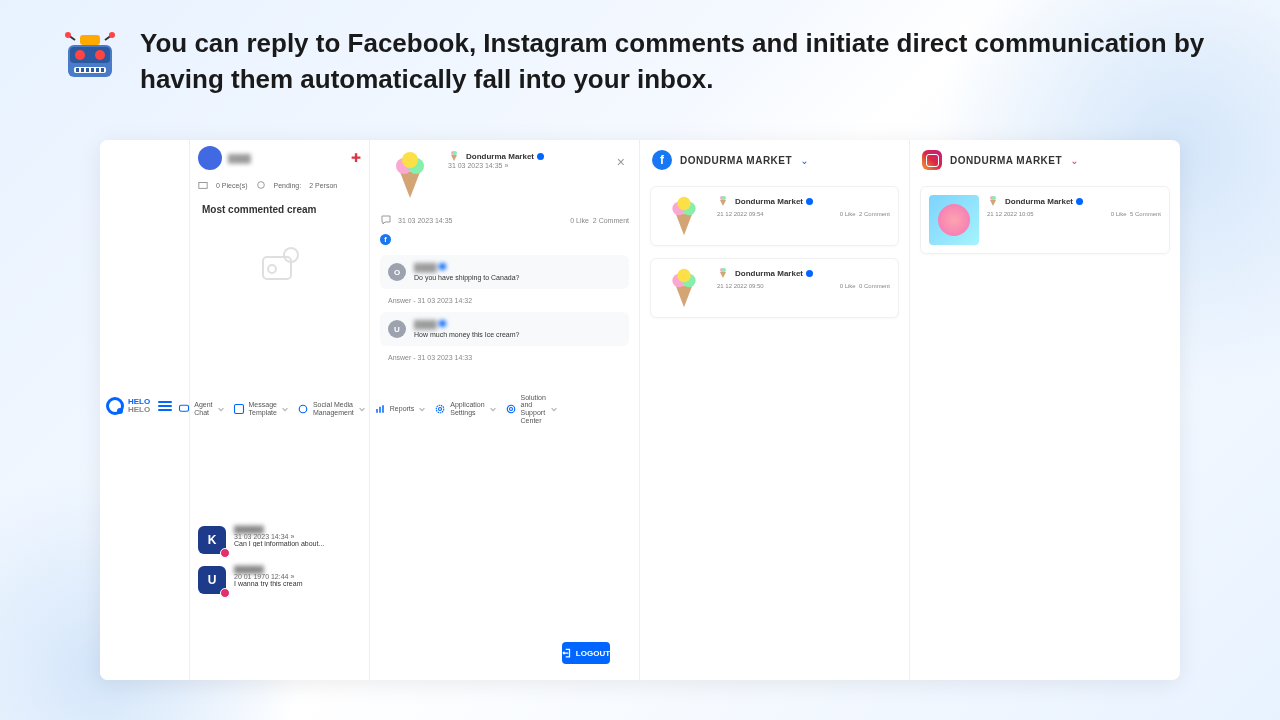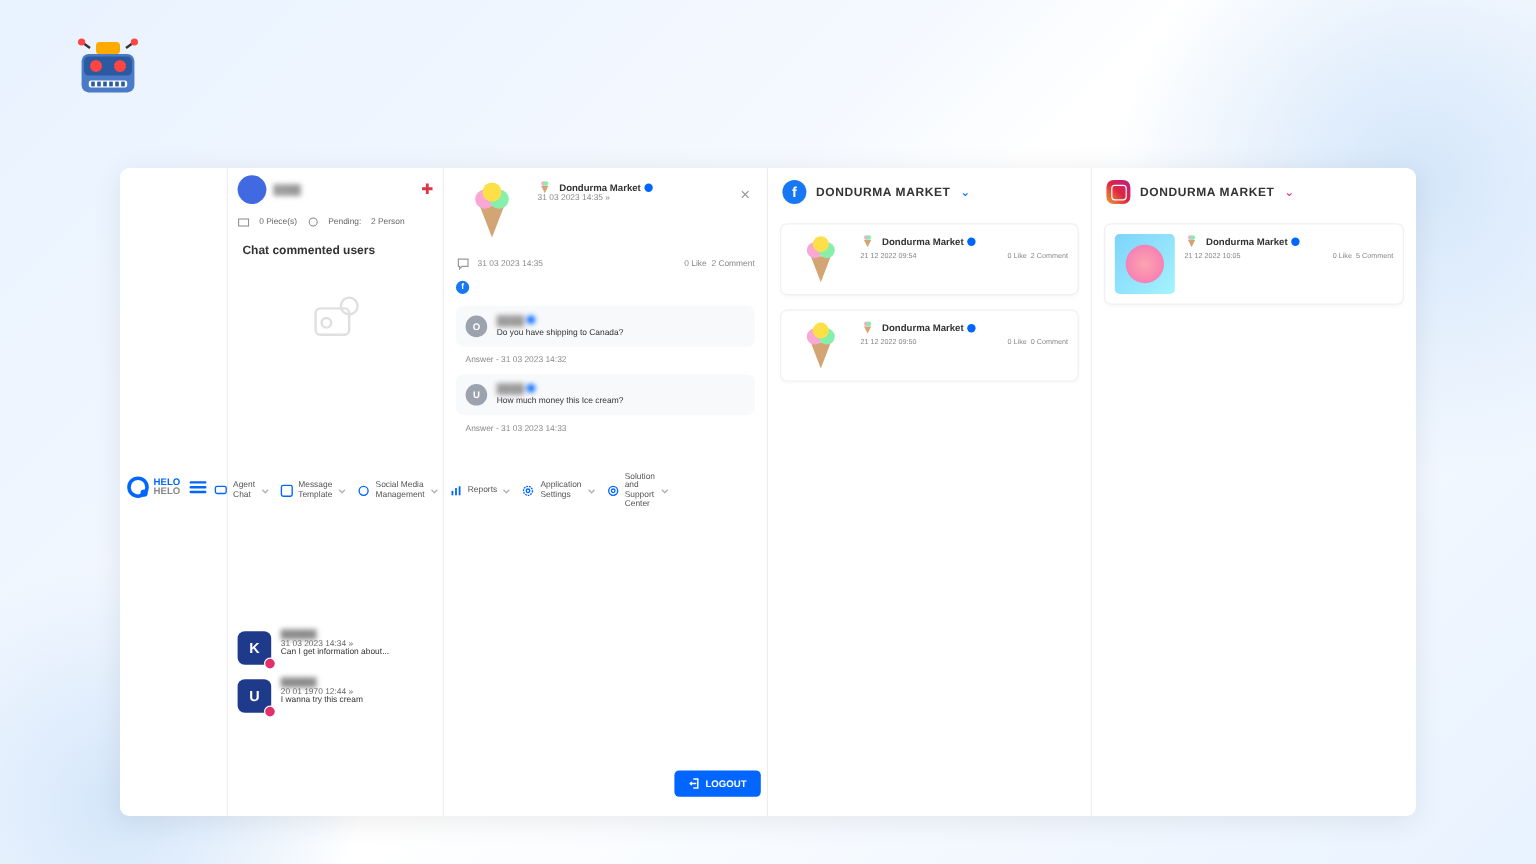--- a/index.html
+++ b/index.html
@@ -17,21 +17,21 @@
 .logo-circle::after{content:'';position:absolute;right:-2px;bottom:-2px;width:6px;height:6px;background:#0066ff;border-radius:50%}
 .logo-text{font-size:8px;font-weight:700;line-height:1}
 .logo-text .t1{color:#0066ff}
 .logo-text .t2{color:#888}
 .menu-item{display:flex;align-items:center;gap:4px;padding:6px 4px;font-size:7px;color:#555;cursor:pointer;border-radius:4px;margin-bottom:2px}
 .menu-icon{width:12px;height:12px;flex-shrink:0;display:flex;align-items:center;justify-content:center}
 .menu-label{flex:1;line-height:1.1}
 .chevron{width:8px;height:8px;opacity:0.5}
 .hamburger{width:14px;height:10px;display:flex;flex-direction:column;justify-content:space-between;margin-left:4px}
 .hamburger span{height:2px;background:#0066ff;border-radius:1px}
-.logout-btn{margin-top:auto;margin-bottom:8px;background:#0066ff;color:#fff;border:none;border-radius:4px;padding:6px 12px;font-size:8px;font-weight:600;cursor:pointer;display:flex;align-items:center;gap:4px;justify-content:flex-start}
+.logout-btn{margin-top:auto;margin-bottom:8px;background:#0066ff;color:#fff;border:none;border-radius:4px;padding:6px 0;font-size:8px;font-weight:600;cursor:pointer;display:flex;align-items:center;gap:4px;justify-content:flex-start}
 .col{border-right:1px solid #eee;display:flex;flex-direction:column;overflow:hidden}
 .col1{width:180px}
 .col2{width:270px}
 .col3{width:270px}
 .col4{width:270px;border-right:none}
 .col1 .top-row{display:flex;align-items:center;gap:6px;padding:6px 8px}
 .avatar-blue{width:24px;height:24px;background:#4169e1;border-radius:50%}
 .blur-text{filter:blur(2px);color:#999;font-size:8px}
 .red-plus{color:#dc3545;font-size:12px;margin-left:auto;cursor:pointer}
 .stats-row{display:flex;gap:8px;padding:4px 8px;font-size:7px;color:#666;align-items:center}
@@ -95,20 +95,21 @@
         <rect x="31" y="43" width="3" height="4" fill="#2c5aa0"></rect>
         <rect x="36" y="43" width="3" height="4" fill="#2c5aa0"></rect>
         <rect x="41" y="43" width="3" height="4" fill="#2c5aa0"></rect>
         <rect x="20" y="10" width="20" height="10" rx="3" fill="#ffaa00"></rect>
         <line x1="15" y1="15" x2="8" y2="10" stroke="#333" stroke-width="2"></line>
         <line x1="45" y1="15" x2="52" y2="10" stroke="#333" stroke-width="2"></line>
         <circle cx="8" cy="10" r="3" fill="#ff4444"></circle>
         <circle cx="52" cy="10" r="3" fill="#ff4444"></circle>
       </svg>
   </div>
+  <div class="banner-text">You can reply to Facebook, Instagram comments and initiate direct communication by having them automatically fall into your inbox.</div>
 </div>
 
 <div class="app">
 
   <div class="sidebar">
     <div class="logo">
       <div class="logo-circle"></div>
       <div class="logo-text">
           <div class="t1">HELO</div>
           <div class="t2">HELO</div>
@@ -207,21 +208,21 @@
       <svg class="icon" viewBox="0 0 12 12">
           <rect x="1" y="3" width="10" height="7" fill="none" stroke="#888"></rect>
         </svg>
       <span>0 Piece(s)</span>
       <svg class="icon" viewBox="0 0 12 12">
           <circle cx="6" cy="6" r="4" fill="none" stroke="#888"></circle>
         </svg>
       <span>Pending:</span>
       <span>2 Person</span>
     </div>
-    <div class="section-title">Chat commented users</div>
+    <div class="section-title">Most commented cream</div>
     <div class="empty-illustration">
       <svg class="empty-svg" viewBox="0 0 50 40">
           <rect x="8" y="12" width="28" height="22" rx="4" fill="none" stroke="#999" stroke-width="2"></rect>
           <circle cx="36" cy="10" r="7" fill="none" stroke="#999" stroke-width="2"></circle>
           <circle cx="17" cy="24" r="4" fill="none" stroke="#999" stroke-width="2"></circle>
         </svg>
     </div>
     <div style="flex:1"></div>
     <div class="pending-item">
       <div class="pending-avatar">

